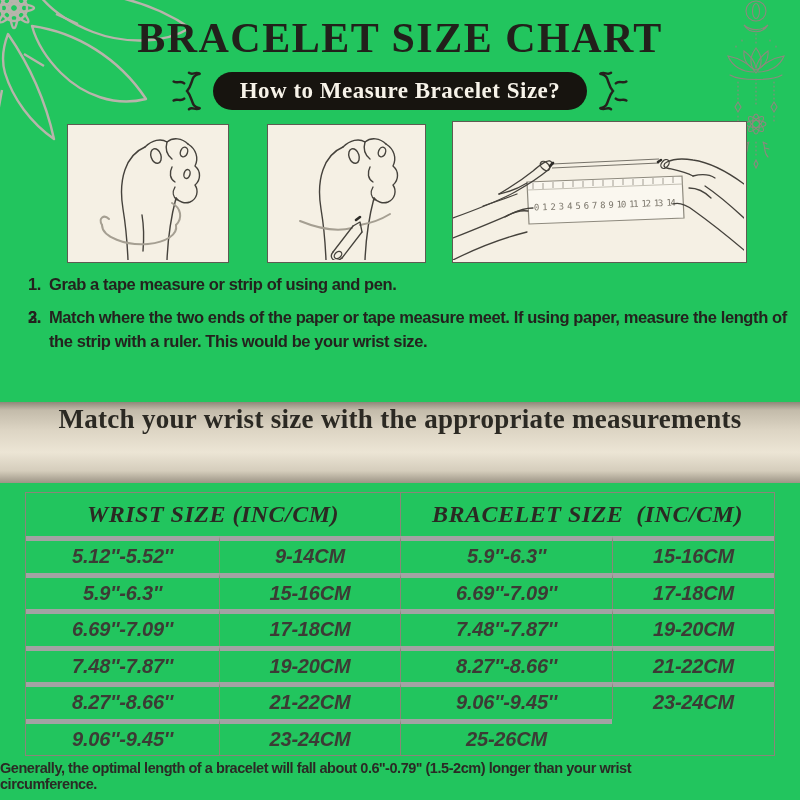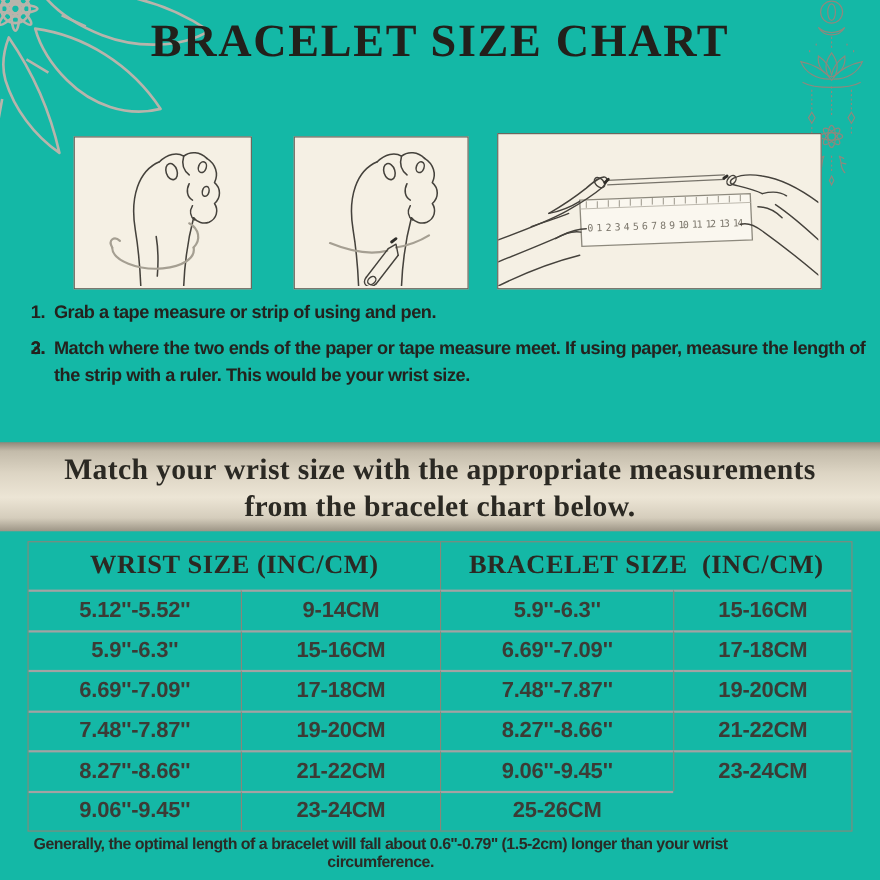--- a/index.html
+++ b/index.html
@@ -1,18 +1,18 @@
 <!DOCTYPE html>
 <html><head>
 <meta charset="utf-8">
 <style>
   html,body{margin:0;padding:0;}
   .page{
     position:relative;width:800px;height:800px;overflow:hidden;
-    background:#14b8a6;
+    background:#22c55e;
     font-family:"Liberation Sans",sans-serif;color:#23211d;
   }
   
   .title{
     position:absolute;top:14px;left:0;right:0;text-align:center;
     font-family:"Liberation Serif",serif;font-weight:700;
     font-size:42px;letter-spacing:1.5px;color:#22201b;
   }
   .pill-row{
     position:absolute;top:70px;left:0;right:0;
@@ -41,46 +41,47 @@
     position:absolute;left:28px;top:272px;width:766px;
     font-size:16.5px;font-weight:700;letter-spacing:-.4px;
     line-height:24px;color:#24221e;
   }
   .step{position:relative;padding-left:21px;margin-bottom:9px;}
   .step .num{position:absolute;left:0;top:0;}
   
   .banner{
     position:absolute;left:0;top:402px;width:800px;height:81px;
     background:linear-gradient(180deg,#8f887a 0%,#c3bbaa 10%,#ddd5c4 35%,#ece5d5 62%,#d5cdbc 85%,#9d9586 100%);
-    display:flex;flex-direction:column;justify-content:center;align-items:center;
+    display:flex;flex-direction:column;justify-content:space-between;align-items:center;
     font-family:"Liberation Serif",serif;font-weight:700;
     font-size:27px;line-height:34px;color:#2b2923;letter-spacing:.3px;
   }
   
   .sizetable{
     position:absolute;left:25px;top:492px;width:748px;
     border:1px solid #8a8679;display:grid;
     grid-template-columns:193px 181px 212px 162px;
     grid-template-rows:43px repeat(6,36.5px);
+    font-style:italic;
   }
   .cell{
     display:flex;align-items:center;justify-content:center;
     font-size:20px;font-weight:700;color:#3c3b35;letter-spacing:-.2px;
   }
   .th{
     grid-column:span 2;
     font-family:"Liberation Serif",serif;font-size:24px;font-weight:700;
     color:#2b2923;letter-spacing:.5px;white-space:pre;
   }
   .bl{border-left:1px solid #8a8679;}
-  .bt{border-top:2px solid #a3a3a3;}
+  .bt{border-top:5px solid #a3a3a3;}
   
   .footnote{
-    position:absolute;left:0;top:760px;width:652px;text-align:center;
-    font-size:14.5px;font-weight:700;letter-spacing:-.45px;color:#2b2a25;padding-left:20px;
+    position:absolute;left:0;top:760px;width:652px;text-align:left;
+    font-size:14.5px;font-weight:700;letter-spacing:-.45px;color:#2b2a25;
   }
 </style>
 </head>
 <body>
 
 <div class="page">
 
   <svg class="mandala" width="210" height="152" viewBox="0 0 210 152">
     <g stroke="#b8b4ab" stroke-width="2.4" fill="none" stroke-linejoin="round">
       <circle cx="20" cy="16" r="7"></circle>
@@ -122,20 +123,41 @@
       <circle cx="44" cy="124" r="3.5"></circle>
       <path d="M37,142 C34,148 37,152 32,157 M37,142 l-4,2 M35,148 l-4,1"></path>
       <path d="M51,142 C54,148 51,152 56,157 M51,142 l4,2 M53,148 l4,1"></path>
       <path d="M44,142 v1 M44,146 v1 M44,150 v1 M44,154 v1"></path>
       <path d="M44,160 L46,164 L44,168 L42,164 Z"></path>
     </g>
   </svg>
 
   <div class="title">BRACELET SIZE CHART</div>
 
+  <div class="pill-row">
+    <svg class="flourish" viewBox="0 0 32 44">
+      <g stroke="#24221d" stroke-width="2.6" fill="none" stroke-linecap="round">
+        <path d="M28,4 C18,6 22,14 15,22 C22,30 18,38 28,40"></path>
+        <path d="M28,4 C24,1 21,6 17,3"></path>
+        <path d="M28,40 C24,43 21,38 17,41"></path>
+        <path d="M12,14 C8,10 5,15 1,12"></path>
+        <path d="M12,30 C8,34 5,29 1,32"></path>
+      </g>
+    </svg>
+    <div class="pill">How to Measure Bracelet Size?</div>
+    <svg class="flourish" viewBox="0 0 32 44">
+      <g stroke="#24221d" stroke-width="2.6" fill="none" stroke-linecap="round" transform="scale(-1,1) translate(-32,0)">
+        <path d="M28,4 C18,6 22,14 15,22 C22,30 18,38 28,40"></path>
+        <path d="M28,4 C24,1 21,6 17,3"></path>
+        <path d="M28,40 C24,43 21,38 17,41"></path>
+        <path d="M12,14 C8,10 5,15 1,12"></path>
+        <path d="M12,30 C8,34 5,29 1,32"></path>
+      </g>
+    </svg>
+  </div>
 
   <div class="ibox" id="box1">
     <svg width="158" height="135" viewBox="0 0 158 135">
       <g stroke="#45423c" stroke-width="1.4" fill="none" stroke-linecap="round" stroke-linejoin="round">
         <path d="M60,135 C59,112 57,96 55,84 C50,54 58,30 77,22"></path>
         <path d="M77,22 C84,15 93,13 99,17 C105,12 114,13 120,19"></path>
         <ellipse cx="88" cy="31" rx="5" ry="7.5" transform="rotate(-18 88 31)"></ellipse>
         <path d="M120,19 C128,24 131,33 127,41 C133,46 133,55 127,60 C131,66 129,74 122,77 C117,79 111,77 108,73"></path>
         <path d="M99,17 C97,24 99,30 104,34"></path>
         <path d="M104,42 C101,48 102,54 107,57"></path>
@@ -220,21 +242,20 @@
       <span class="num">2.</span>
     </div>
     <div class="step">
       <span class="num">3.</span>
       <span>Match where the two ends of the paper or tape measure meet. If using paper, measure the length of the strip with a ruler. This would be your wrist size.</span>
     </div>
   </div>
 
   <div class="banner">
     <div>Match your wrist size with the appropriate measurements</div>
-    <div>from the bracelet chart below.</div>
   </div>
 
   <div class="sizetable">
     <div class="cell th">WRIST SIZE (INC/CM)</div>
     <div class="cell th bl">BRACELET SIZE  (INC/CM)</div>
 
     <div class="cell bt">5.12''-5.52''</div>
     <div class="cell bt bl">9-14CM</div>
     <div class="cell bt bl">5.9''-6.3''</div>
     <div class="cell bt bl">15-16CM</div>

